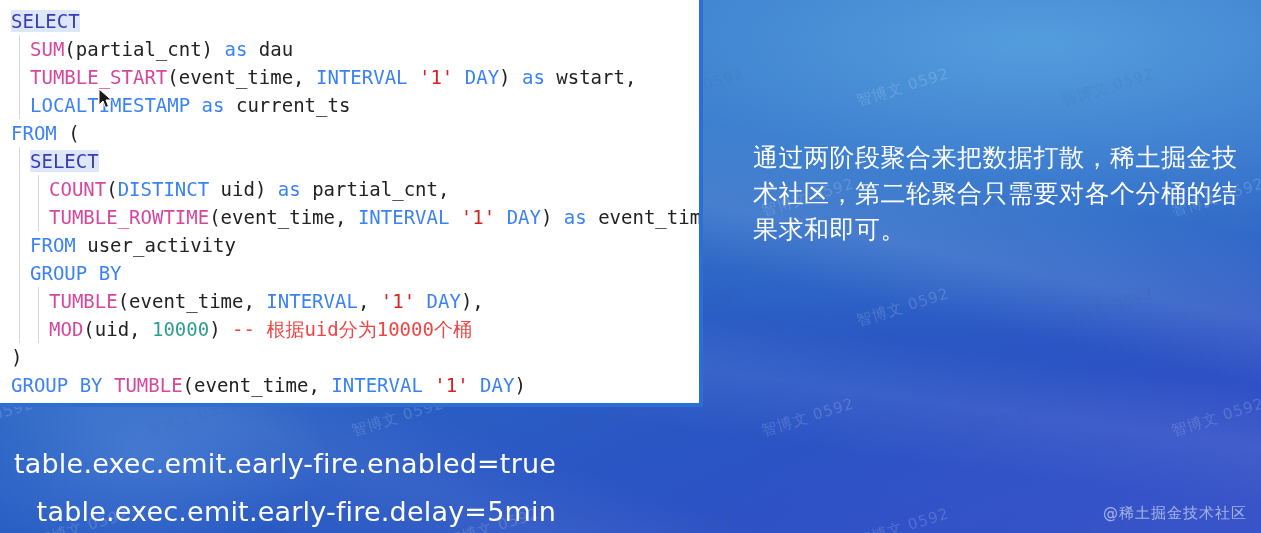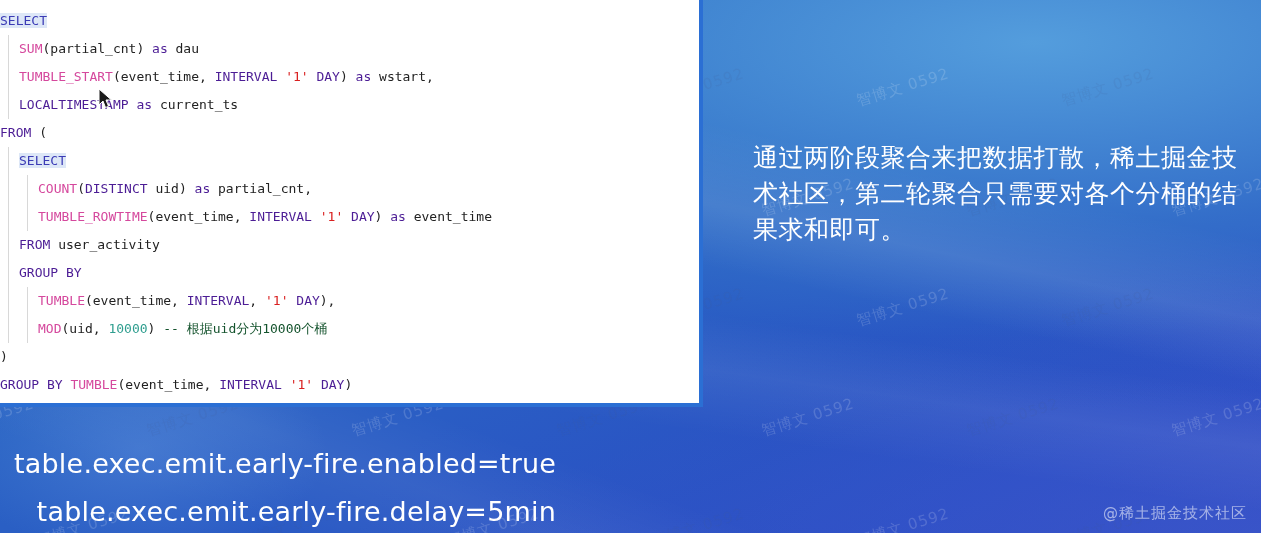--- a/index.html
+++ b/index.html
@@ -70,41 +70,41 @@
     height: 407px;
     background: #ffffff;
     border-right: 4px solid #2b6fd4;
     border-bottom: 4px solid #2b6fd4;
     box-sizing: border-box;
     overflow: hidden;
     z-index: 4;
   }
   .code-inner {
     position: relative;
-    padding: 7px 0 0 0;
+    padding: 7px 0 0 11px;
     font-family: "DejaVu Sans Mono", monospace;
-    font-size: 13px;
+    font-size: 19px;
     line-height: 28px;
     white-space: pre;
     color: #222;
   }
   .ln { height: 28px; position: relative; }
   .ind {
     position: absolute;
     top: 0;
     width: 1px;
     height: 28px;
     background: #d8d8d8;
   }
-  .kw   { color: #4c1d95; }
+  .kw   { color: #3b82f6; }
   .kwhl { color: #3b3bb5; background: #dde7f7; }
   .fn   { color: #d5489d; }
   .str  { color: #d92020; }
   .num  { color: #2f9e8f; }
-  .cmt  { color: #14532d; }
+  .cmt  { color: #ef4444; }
   .pl   { color: #222222; }
 
   .cursor-arrow {
     position: absolute;
     left: 98px;
     top: 88px;
     z-index: 6;
     pointer-events: none;
   }
 

